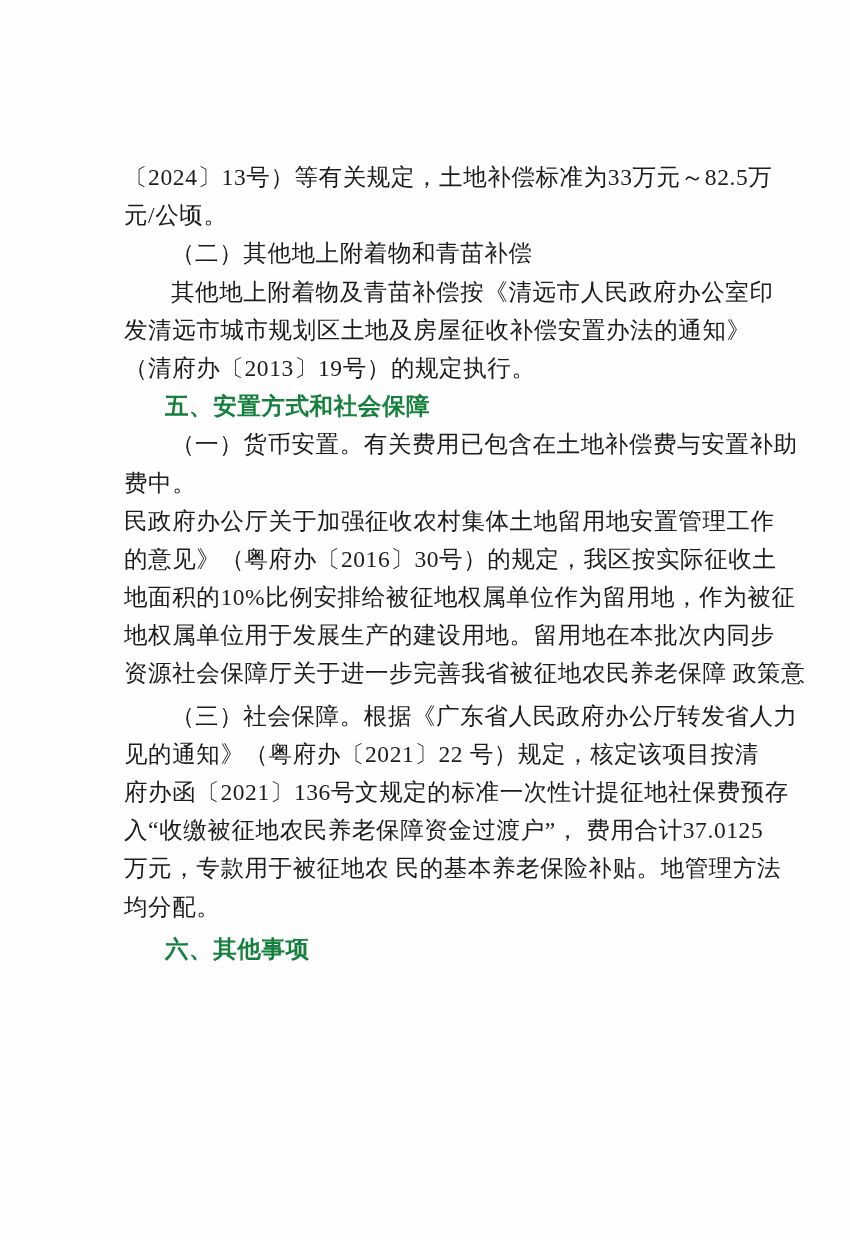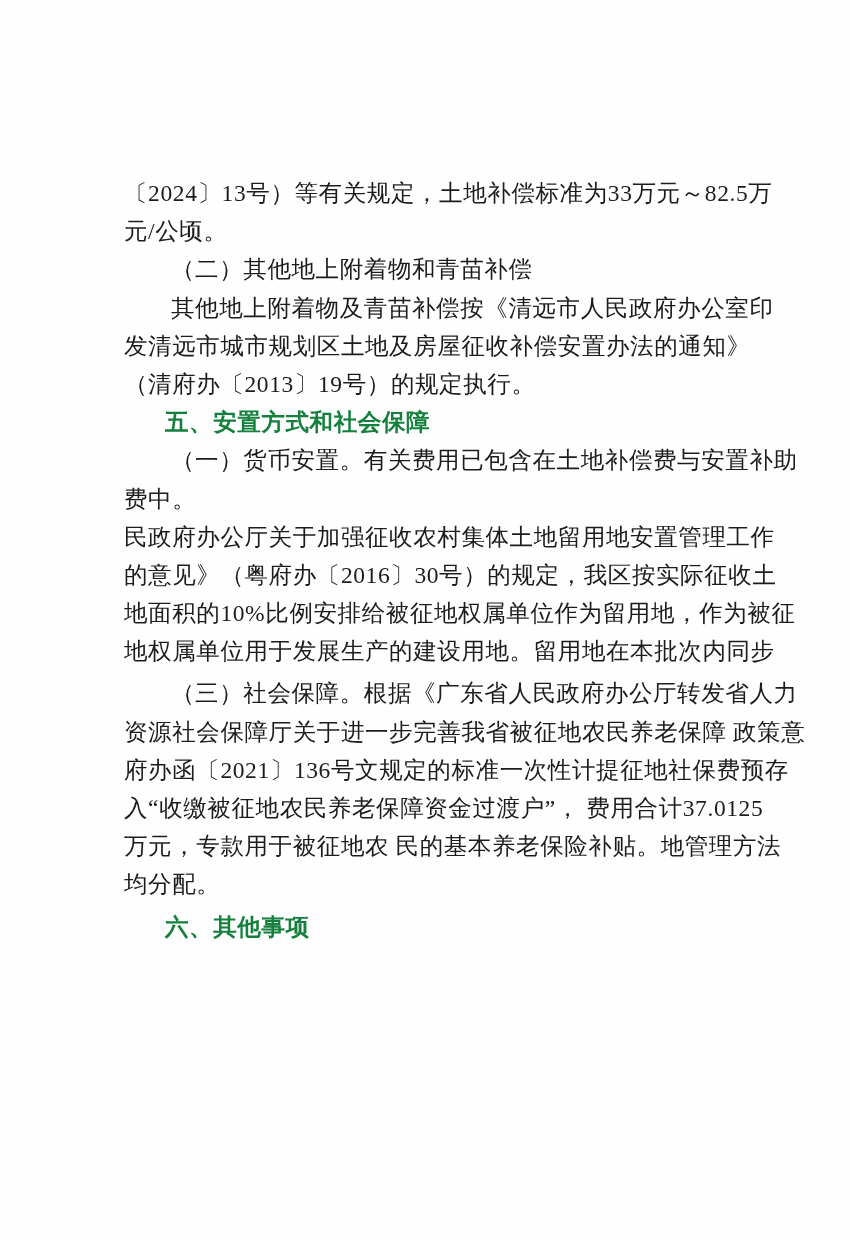--- a/index.html
+++ b/index.html
@@ -24,21 +24,20 @@
   .content {
     position: absolute;
     left: 124px;
     top: 158px;
     width: 640px;
     color: #1c1c1c;
     font-family: "Liberation Serif", "DejaVu Serif", serif;
     font-size: 23.5px;
     line-height: 38.2px;
     letter-spacing: 0.6px;
-    margin-top: 16px;
   }
   .line {
     white-space: nowrap;
     height: 38.2px;
   }
   .indent {
     padding-left: 47px;
   }
   .heading {
     padding-left: 41px;
@@ -61,21 +60,22 @@
     <div class="line indent">其他地上附着物及青苗补偿按《清远市人民政府办公室印</div>
     <div class="line">发清远市城市规划区土地及房屋征收补偿安置办法的通知》</div>
     <div class="line">（清府办〔2013〕19号）的规定执行。</div>
     <div class="line heading">五、安置方式和社会保障</div>
     <div class="line indent">（一）货币安置。有关费用已包含在土地补偿费与安置补助</div>
     <div class="line">费中。</div>
     <div class="line">民政府办公厅关于加强征收农村集体土地留用地安置管理工作</div>
     <div class="line">的意见》（粤府办〔2016〕30号）的规定，我区按实际征收土</div>
     <div class="line">地面积的10%比例安排给被征地权属单位作为留用地，作为被征</div>
     <div class="line">地权属单位用于发展生产的建设用地。留用地在本批次内同步</div>
+    <div class="line">资源社会保障厅关于进一步完善我省被征地农民养老保障 政策意</div>
     <div class="line indent gap-sm">（三）社会保障。根据《广东省人民政府办公厅转发省人力</div>
-    <div class="line">资源社会保障厅关于进一步完善我省被征地农民养老保障 政策意</div>
+    <div class="line">见的通知》（粤府办〔2021〕22 号）规定，核定该项目按清</div>
     <div class="line">府办函〔2021〕136号文规定的标准一次性计提征地社保费预存</div>
     <div class="line">入“收缴被征地农民养老保障资金过渡户”， 费用合计37.0125</div>
     <div class="line">万元，专款用于被征地农 民的基本养老保险补贴。地管理方法</div>
     <div class="line">均分配。</div>
     <div class="line heading gap-sm">六、其他事项</div>
   </div>
 </div>
 
 </body></html>

